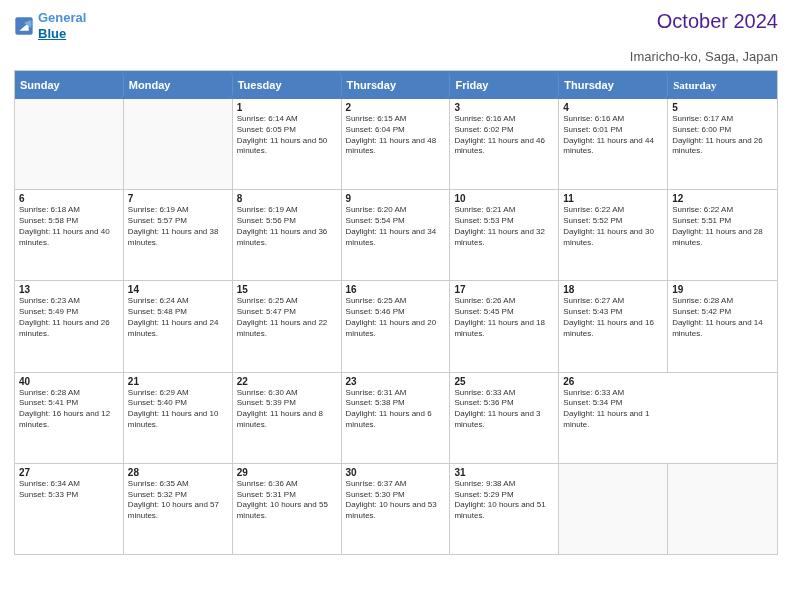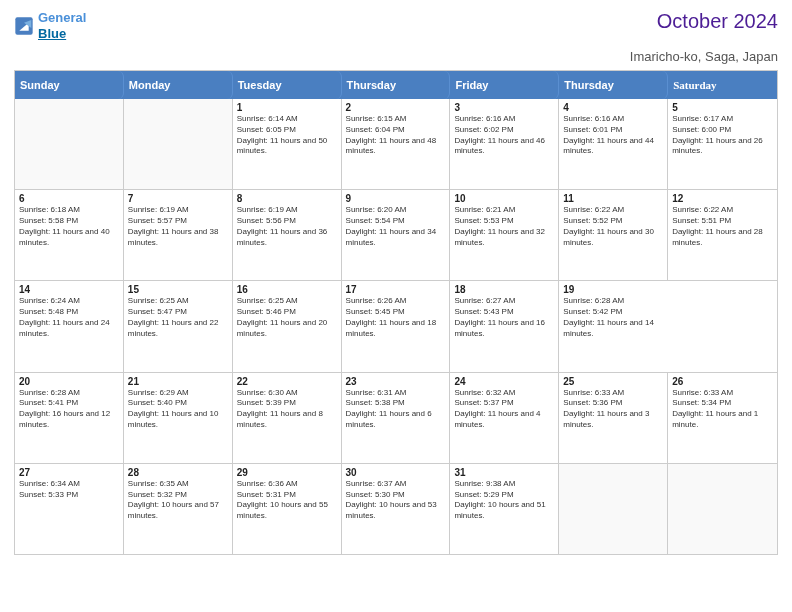--- a/index.html
+++ b/index.html
@@ -216,20 +216,26 @@
           </div>
           <div class="cal-cell">
             <div class="day-num">12</div>
             <div class="cell-line">Sunrise: 6:22 AM</div>
             <div class="cell-line">Sunset: 5:51 PM</div>
             <div class="cell-line">Daylight: 11 hours and 28 minutes.</div>
           </div>
         </div>
         <div class="cal-row">
           <div class="cal-cell">
+            <div class="day-num">13</div>
+            <div class="cell-line">Sunrise: 6:23 AM</div>
+            <div class="cell-line">Sunset: 5:49 PM</div>
+            <div class="cell-line">Daylight: 11 hours and 26 minutes.</div>
+          </div>
+          <div class="cal-cell">
             <div class="day-num">14</div>
             <div class="cell-line">Sunrise: 6:24 AM</div>
             <div class="cell-line">Sunset: 5:48 PM</div>
             <div class="cell-line">Daylight: 11 hours and 24 minutes.</div>
           </div>
           <div class="cal-cell">
             <div class="day-num">15</div>
             <div class="cell-line">Sunrise: 6:25 AM</div>
             <div class="cell-line">Sunset: 5:47 PM</div>
             <div class="cell-line">Daylight: 11 hours and 22 minutes.</div>
@@ -254,21 +260,21 @@
           </div>
           <div class="cal-cell">
             <div class="day-num">19</div>
             <div class="cell-line">Sunrise: 6:28 AM</div>
             <div class="cell-line">Sunset: 5:42 PM</div>
             <div class="cell-line">Daylight: 11 hours and 14 minutes.</div>
           </div>
         </div>
         <div class="cal-row">
           <div class="cal-cell">
-            <div class="day-num">20</div>
+            <div class="day-num">40</div>
             <div class="cell-line">Sunrise: 6:28 AM</div>
             <div class="cell-line">Sunset: 5:41 PM</div>
             <div class="cell-line">Daylight: 16 hours and 12 minutes.</div>
           </div>
           <div class="cal-cell">
             <div class="day-num">21</div>
             <div class="cell-line">Sunrise: 6:29 AM</div>
             <div class="cell-line">Sunset: 5:40 PM</div>
             <div class="cell-line">Daylight: 11 hours and 10 minutes.</div>
           </div>
@@ -276,26 +282,20 @@
             <div class="day-num">22</div>
             <div class="cell-line">Sunrise: 6:30 AM</div>
             <div class="cell-line">Sunset: 5:39 PM</div>
             <div class="cell-line">Daylight: 11 hours and 8 minutes.</div>
           </div>
           <div class="cal-cell">
             <div class="day-num">23</div>
             <div class="cell-line">Sunrise: 6:31 AM</div>
             <div class="cell-line">Sunset: 5:38 PM</div>
             <div class="cell-line">Daylight: 11 hours and 6 minutes.</div>
-          </div>
-          <div class="cal-cell">
-            <div class="day-num">24</div>
-            <div class="cell-line">Sunrise: 6:32 AM</div>
-            <div class="cell-line">Sunset: 5:37 PM</div>
-            <div class="cell-line">Daylight: 11 hours and 4 minutes.</div>
           </div>
           <div class="cal-cell">
             <div class="day-num">25</div>
             <div class="cell-line">Sunrise: 6:33 AM</div>
             <div class="cell-line">Sunset: 5:36 PM</div>
             <div class="cell-line">Daylight: 11 hours and 3 minutes.</div>
           </div>
           <div class="cal-cell">
             <div class="day-num">26</div>
             <div class="cell-line">Sunrise: 6:33 AM</div>

